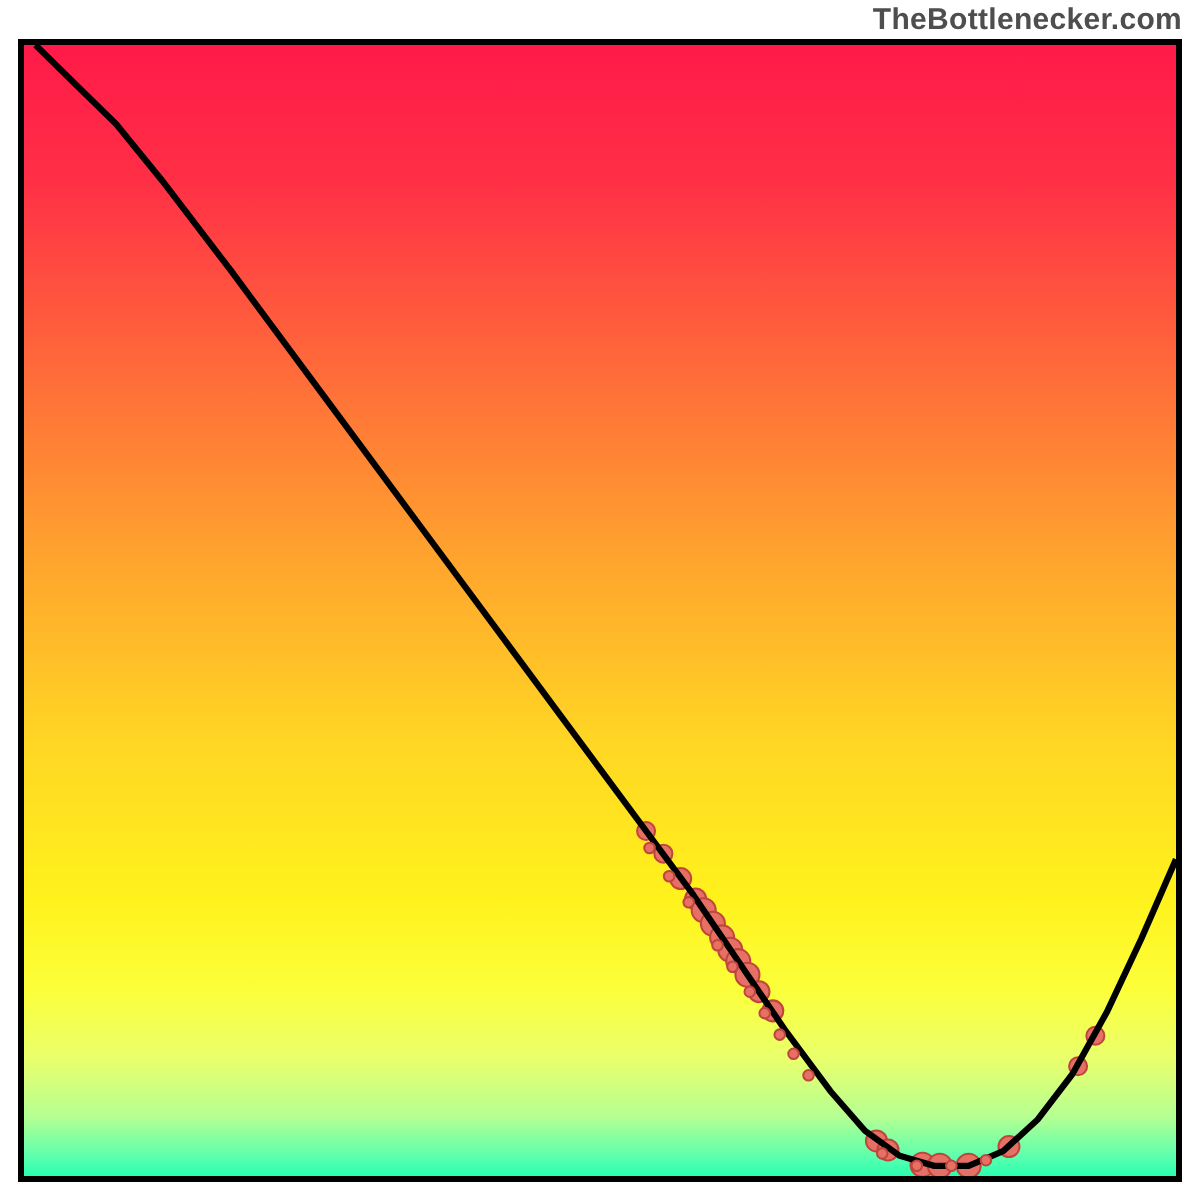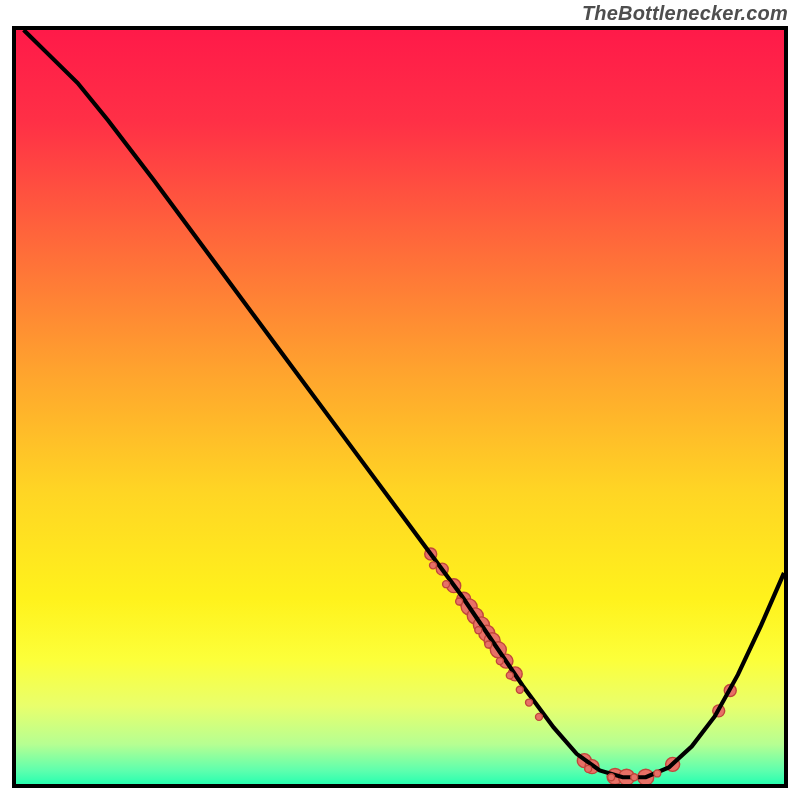--- a/index.html
+++ b/index.html
@@ -14,21 +14,20 @@
     position: relative;
   }
   .attribution {
     position: absolute;
     top: 2px;
     right: 12px;
     font-size: 20px;
     font-weight: bold;
     color: #4e4e4e;
     letter-spacing: 0.2px;
-    font-style: italic;
   }
   .plot-frame {
     position: absolute;
     left: 12px;
     top: 26px;
     width: 776px;
     height: 762px;
     border: 4px solid #000;
     box-sizing: border-box;
     overflow: hidden;

